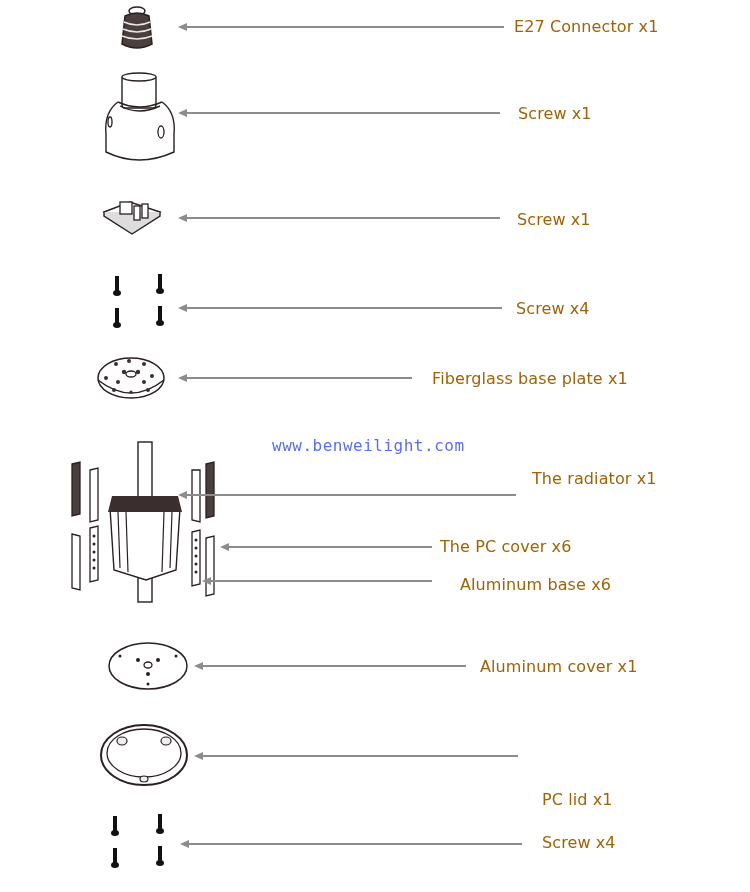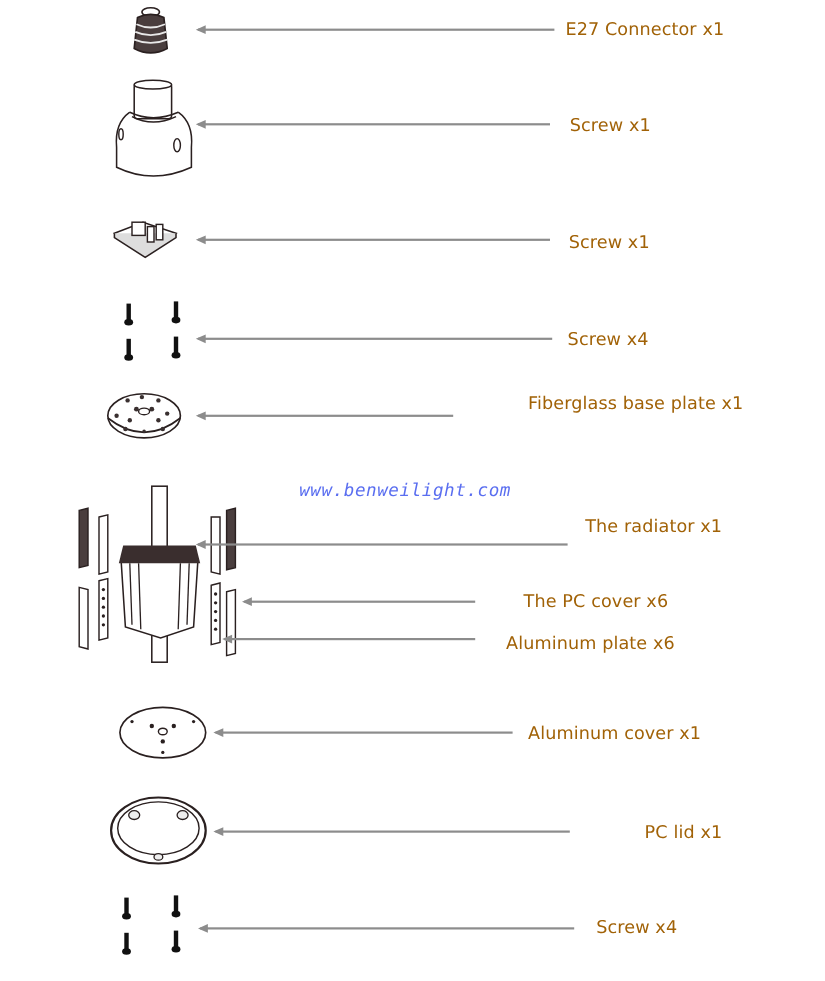--- a/index.html
+++ b/index.html
@@ -5,21 +5,21 @@
     html, body { margin: 0; padding: 0; background: #ffffff; }
     body { width: 750px; height: 892px; position: relative; overflow: hidden;
            font-family: "DejaVu Sans", sans-serif; color: #1a1a1a; }
     .label { position: absolute; font-size: 16px; line-height: 26px; white-space: nowrap;
              font-family: "DejaVu Sans", sans-serif; color: #a16207; letter-spacing: 0.1px; }
     .arrow { position: absolute; height: 2px; background: #8c8c8c; }
     .arrow::before { content: ""; position: absolute; left: -2px; top: -3px;
                      border-top: 4px solid transparent; border-bottom: 4px solid transparent;
                      border-right: 9px solid #8c8c8c; }
     .watermark { position: absolute; left: 272px; top: 436px; font-size: 16px;
-                 font-family: "DejaVu Sans Mono", monospace; color: #5a6ef0; letter-spacing: 0.5px; font-style: italic; }
+                 font-family: "DejaVu Sans Mono", monospace; color: #5a6ef0; letter-spacing: 0.5px; }
     svg { position: absolute; overflow: visible; }
   </style>
 </head>
 <body>
 
 <svg style="left:112px;top:4px;" width="50" height="48" viewBox="0 0 50 48">
   <ellipse cx="25" cy="7" rx="8" ry="4" fill="#fff" stroke="#2a2020" stroke-width="1.5"></ellipse>
   <path d="M13 12 Q25 6 37 12 L40 40 Q25 48 10 40 Z" fill="#4a3e3e" stroke="#2a2020" stroke-width="1.5"></path>
   <path d="M12 18 Q25 24 38 18 M11 25 Q25 31 39 25 M10 32 Q25 38 40 32" stroke="#e8e8e8" stroke-width="1.6" fill="none"></path>
 </svg>
@@ -76,21 +76,21 @@
       <circle cx="56" cy="22" r="2"></circle>
     <circle cx="22" cy="28" r="2"></circle>
       <circle cx="48" cy="28" r="2"></circle>
     <circle cx="18" cy="36" r="2"></circle>
       <circle cx="52" cy="36" r="2"></circle>
       <circle cx="35" cy="38" r="1.6"></circle>
   </g>
   <ellipse cx="35" cy="20" rx="5" ry="3" fill="#fff" stroke="#2a2020" stroke-width="1.3"></ellipse>
 </svg>
 <div class="arrow" style="left:180px;top:377px;width:232px;"></div>
-<div class="label" style="left:432px;top:354px;margin-left:48px;">Fiberglass base plate x1</div>
+<div class="label" style="left:432px;top:366px;">Fiberglass base plate x1</div>
 
 <div class="watermark">www.benweilight.com</div>
 
 <svg style="left:66px;top:440px;" width="170" height="170" viewBox="0 0 170 170">
   <g fill="#fff" stroke="#2a2020" stroke-width="1.4">
 
     <rect x="72" y="2" width="14" height="160"></rect>
 
     <path d="M44 68 L114 68 L110 130 L80 140 L48 130 Z"></path>
   </g>
@@ -125,24 +125,24 @@
       <circle cx="130" cy="108" r="1.5"></circle>
       <circle cx="130" cy="116" r="1.5"></circle>
     <circle cx="130" cy="124" r="1.5"></circle>
       <circle cx="130" cy="132" r="1.5"></circle>
   </g>
 </svg>
 <div class="arrow" style="left:180px;top:494px;width:336px;"></div>
 <div class="label" style="left:532px;top:466px;">The radiator x1</div>
 
 <div class="arrow" style="left:222px;top:546px;width:210px;"></div>
-<div class="label" style="left:476px;top:534px;">The PC cover x6</div>
+<div class="label" style="left:440px;top:534px;">The PC cover x6</div>
 
 <div class="arrow" style="left:204px;top:580px;width:228px;"></div>
-<div class="label" style="left:460px;top:572px;">Aluminum plate x6</div>
+<div class="label" style="left:460px;top:572px;">Aluminum base x6</div>
 
 <svg style="left:108px;top:642px;" width="84" height="50" viewBox="0 0 84 50">
   <ellipse cx="40" cy="24" rx="39" ry="23" fill="#fff" stroke="#2a2020" stroke-width="1.5"></ellipse>
   <g fill="#2a2020">
     <circle cx="12" cy="14" r="1.5"></circle>
       <circle cx="68" cy="14" r="1.5"></circle>
     <circle cx="30" cy="18" r="2"></circle>
       <circle cx="50" cy="18" r="2"></circle>
     <circle cx="40" cy="32" r="2"></circle>
       <circle cx="40" cy="42" r="1.5"></circle>
@@ -153,21 +153,21 @@
 <div class="label" style="left:480px;top:654px;">Aluminum cover x1</div>
 
 <svg style="left:100px;top:722px;" width="90" height="66" viewBox="0 0 90 66">
   <ellipse cx="44" cy="33" rx="43" ry="30" fill="#fff" stroke="#2a2020" stroke-width="2"></ellipse>
   <ellipse cx="44" cy="31" rx="37" ry="24" fill="none" stroke="#2a2020" stroke-width="1.3"></ellipse>
   <ellipse cx="22" cy="19" rx="5" ry="4" fill="#eee" stroke="#2a2020" stroke-width="1.2"></ellipse>
   <ellipse cx="66" cy="19" rx="5" ry="4" fill="#eee" stroke="#2a2020" stroke-width="1.2"></ellipse>
   <ellipse cx="44" cy="57" rx="4" ry="3" fill="#eee" stroke="#2a2020" stroke-width="1.2"></ellipse>
 </svg>
 <div class="arrow" style="left:196px;top:755px;width:322px;"></div>
-<div class="label" style="left:542px;top:744px;margin-left:44px;">PC lid x1</div>
+<div class="label" style="left:542px;top:787px;">PC lid x1</div>
 
 <svg style="left:106px;top:812px;" width="62" height="64" viewBox="0 0 62 64">
   <g fill="#111">
     <rect x="7" y="4" width="4" height="16"></rect>
       <ellipse cx="9" cy="21" rx="4" ry="3"></ellipse>
     <rect x="52" y="2" width="4" height="16"></rect>
       <ellipse cx="54" cy="19" rx="4" ry="3"></ellipse>
     <rect x="7" y="36" width="4" height="16"></rect>
       <ellipse cx="9" cy="53" rx="4" ry="3"></ellipse>
     <rect x="52" y="34" width="4" height="16"></rect>

